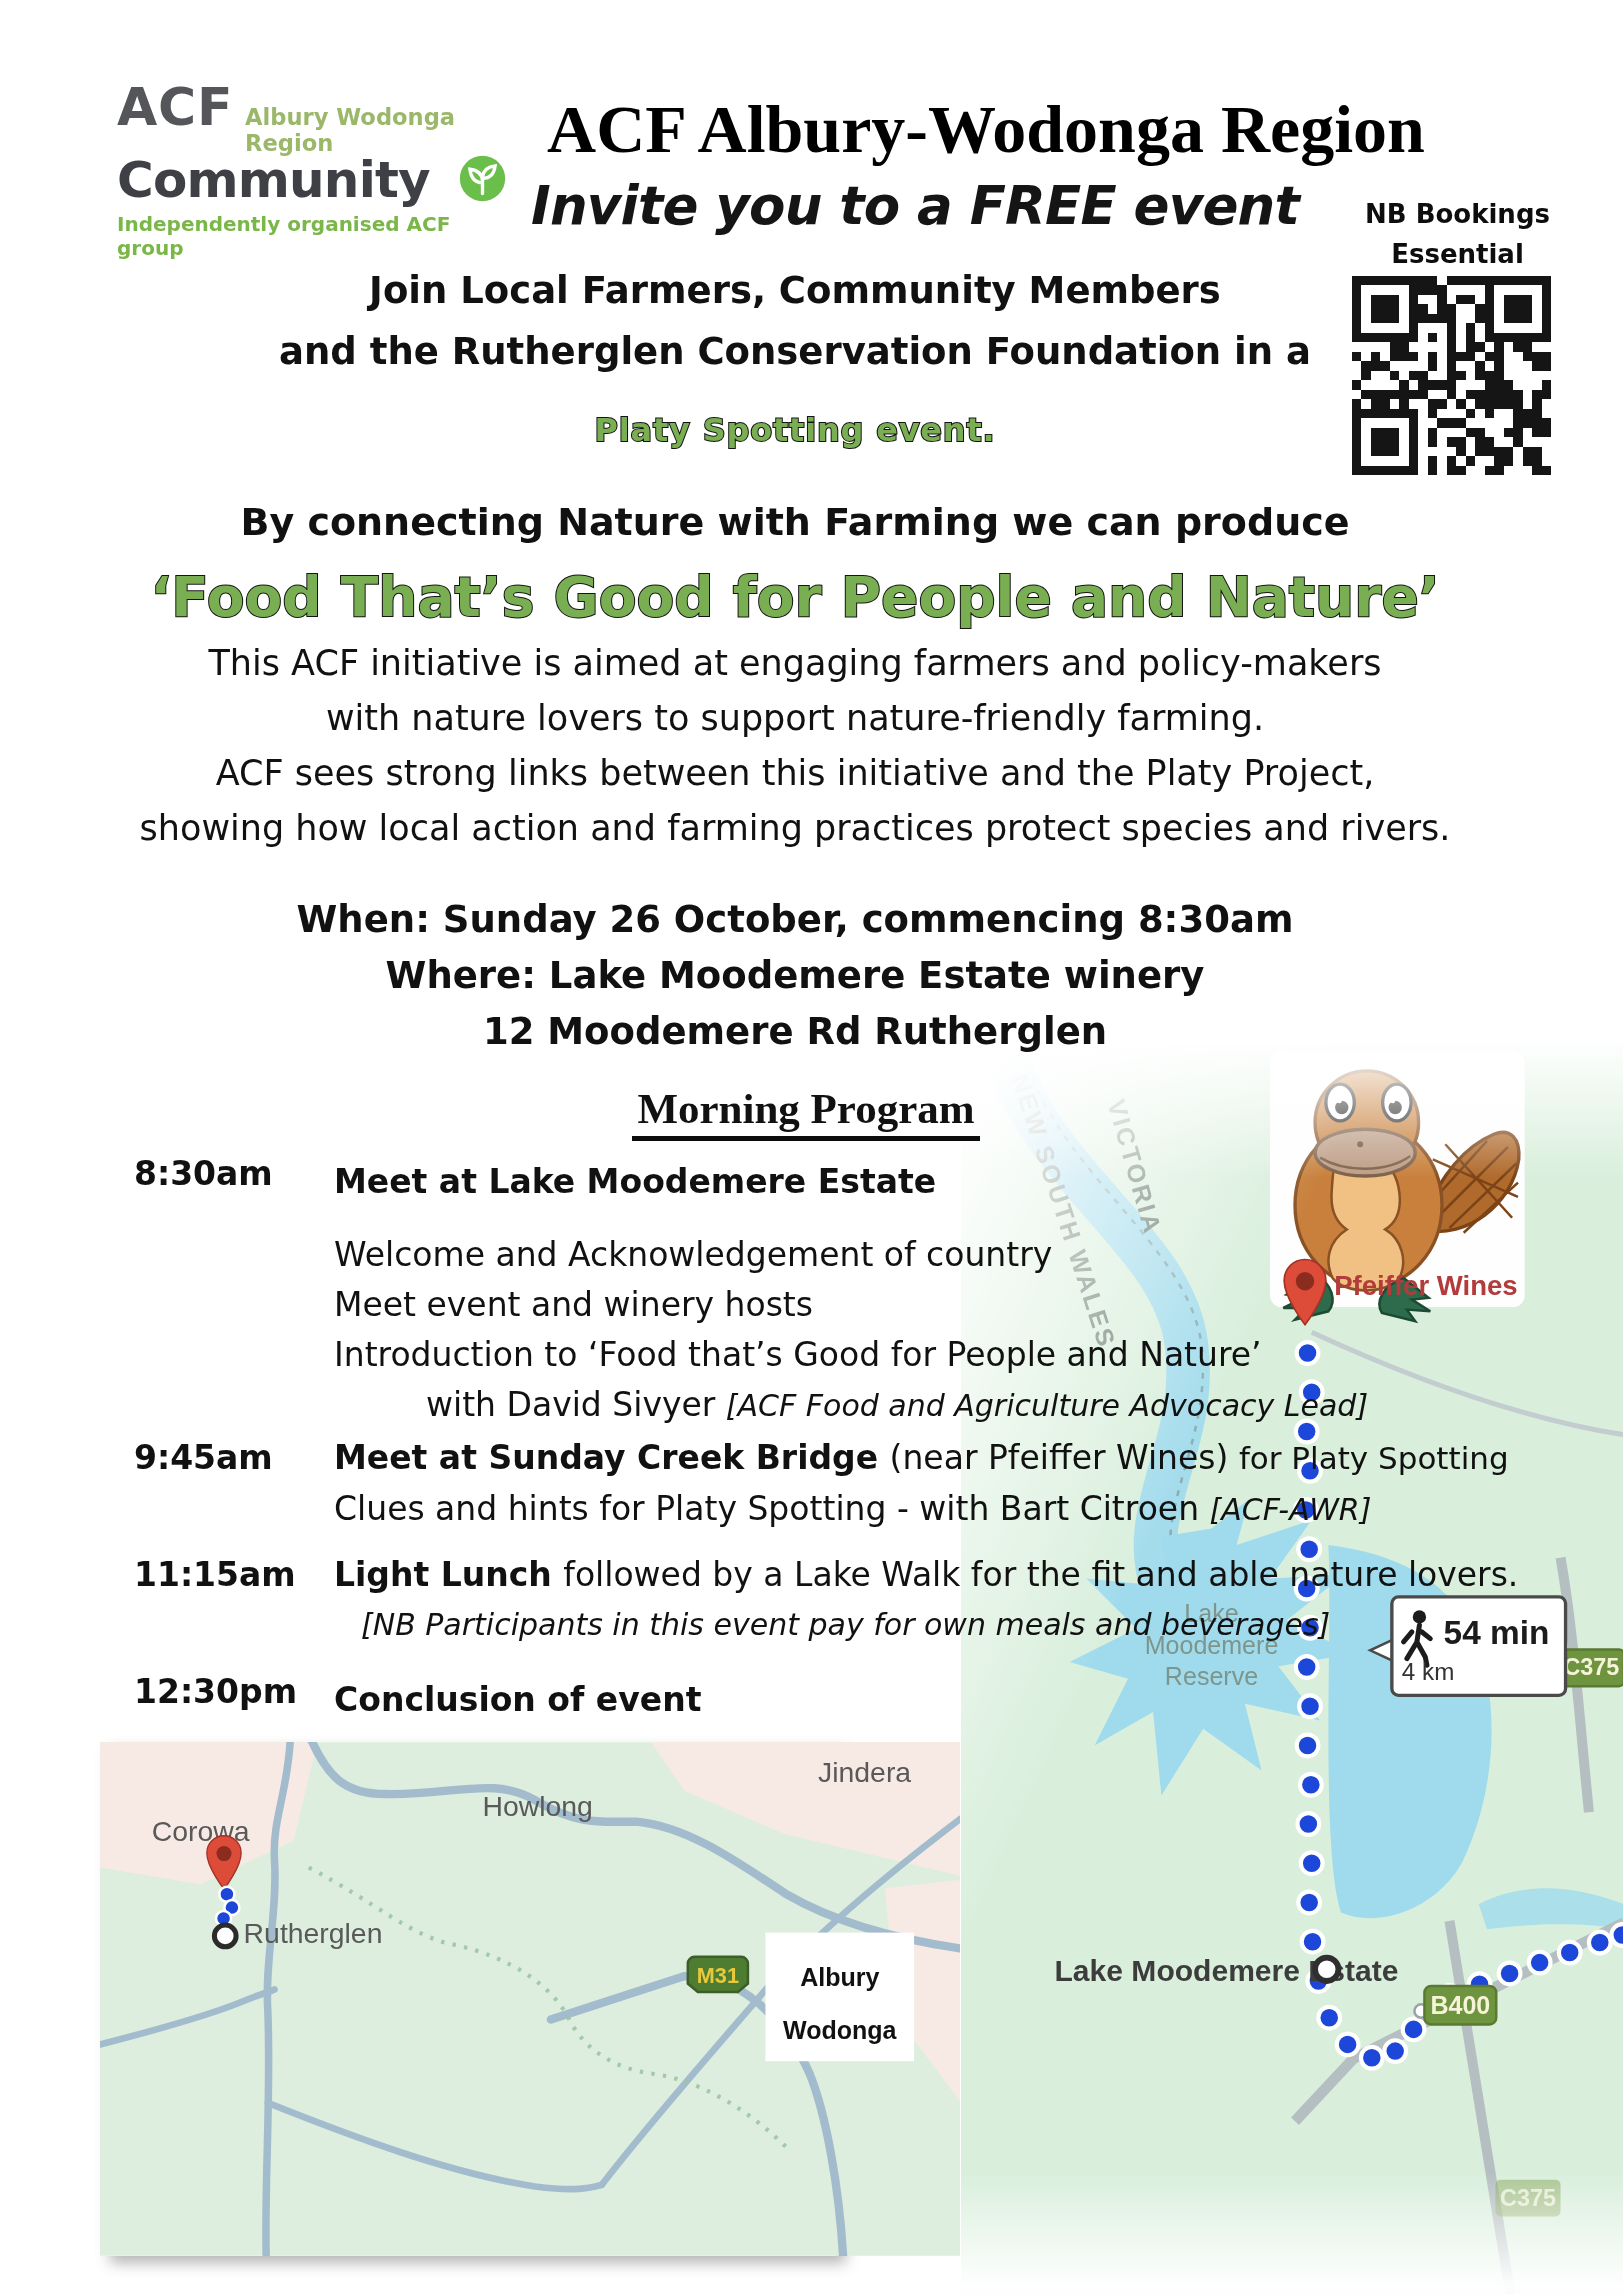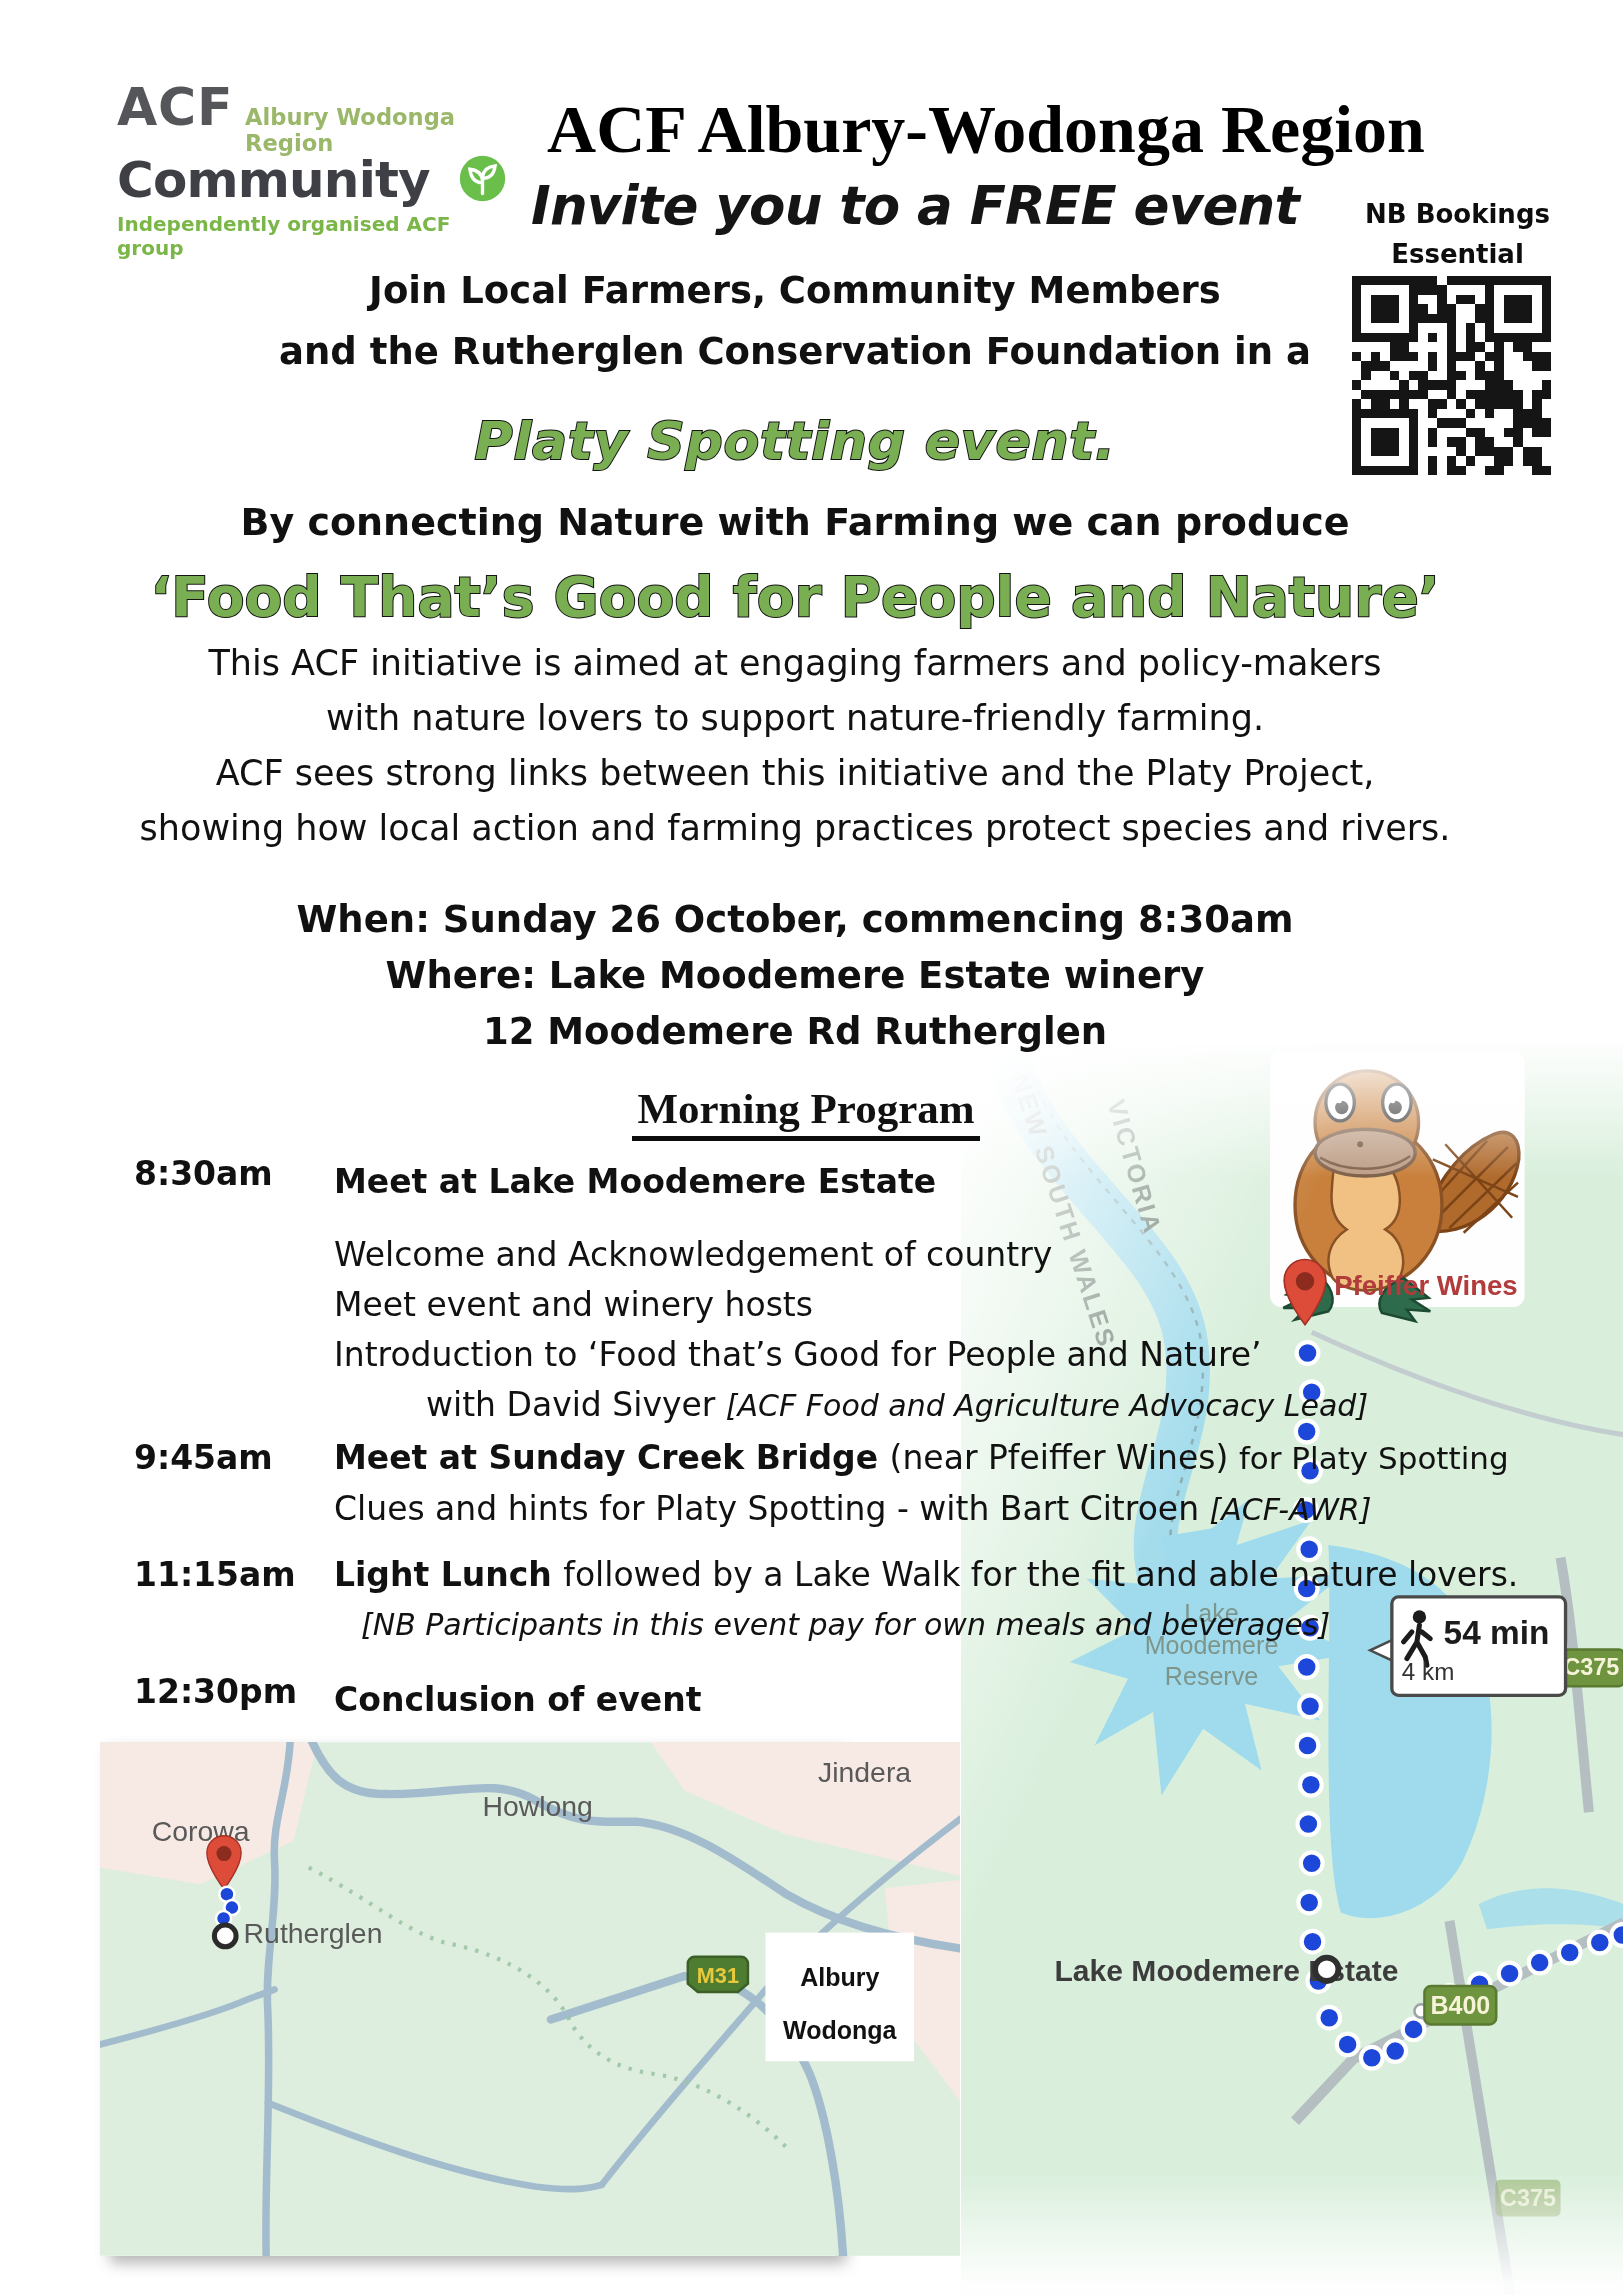--- a/index.html
+++ b/index.html
@@ -19,21 +19,21 @@
   .main-title{font-family:"Liberation Serif","DejaVu Serif",serif;font-weight:700;
               font-size:68px;letter-spacing:0px;color:#000;transform:scale(1,1.08);}
   .sub-wrap{left:351px;top:175px;width:1128px;text-align:center;}
   .sub-title{font-size:53px;font-weight:800;font-style:italic;color:#151515;letter-spacing:-0.8px;}
   .nb{left:1332px;top:194px;width:251px;text-align:center;font-size:26px;font-weight:700;line-height:40px;color:#0d0d0d;}
   #qr{left:1352px;top:276px;width:199px;height:199px;}
   
   .center-block{left:0;width:1590px;text-align:center;}
   .intro-line{font-size:37px;font-weight:700;letter-spacing:0px;}
   .stroked{color:#79af52;-webkit-text-stroke:2px #141414;paint-order:stroke fill;font-weight:700;}
-  .platy-title{font-size:52px;letter-spacing:0.8px;font-style:italic;}
+  .platy-title{font-size:32px;letter-spacing:0.8px;}
   .food-title{font-size:55px;letter-spacing:0px;}
   .connect-line{font-size:38px;font-weight:700;}
   .about-line{font-size:35px;font-weight:500;line-height:55px;}
   .detail-line{font-size:37px;font-weight:700;line-height:56px;}
   
   .prog-head-wrap{left:0;top:1084px;width:1612px;text-align:center;}
   .prog-head{display:inline-block;font-family:"Liberation Serif","DejaVu Serif",serif;
              font-weight:700;font-size:43px;border-bottom:5.8px solid #0c0c0c;padding:0 5px 3.3px 5px;}
   .row{position:absolute;left:0;width:1624px;font-size:33px;white-space:nowrap;}
   .time{position:absolute;left:134px;font-weight:700;}

